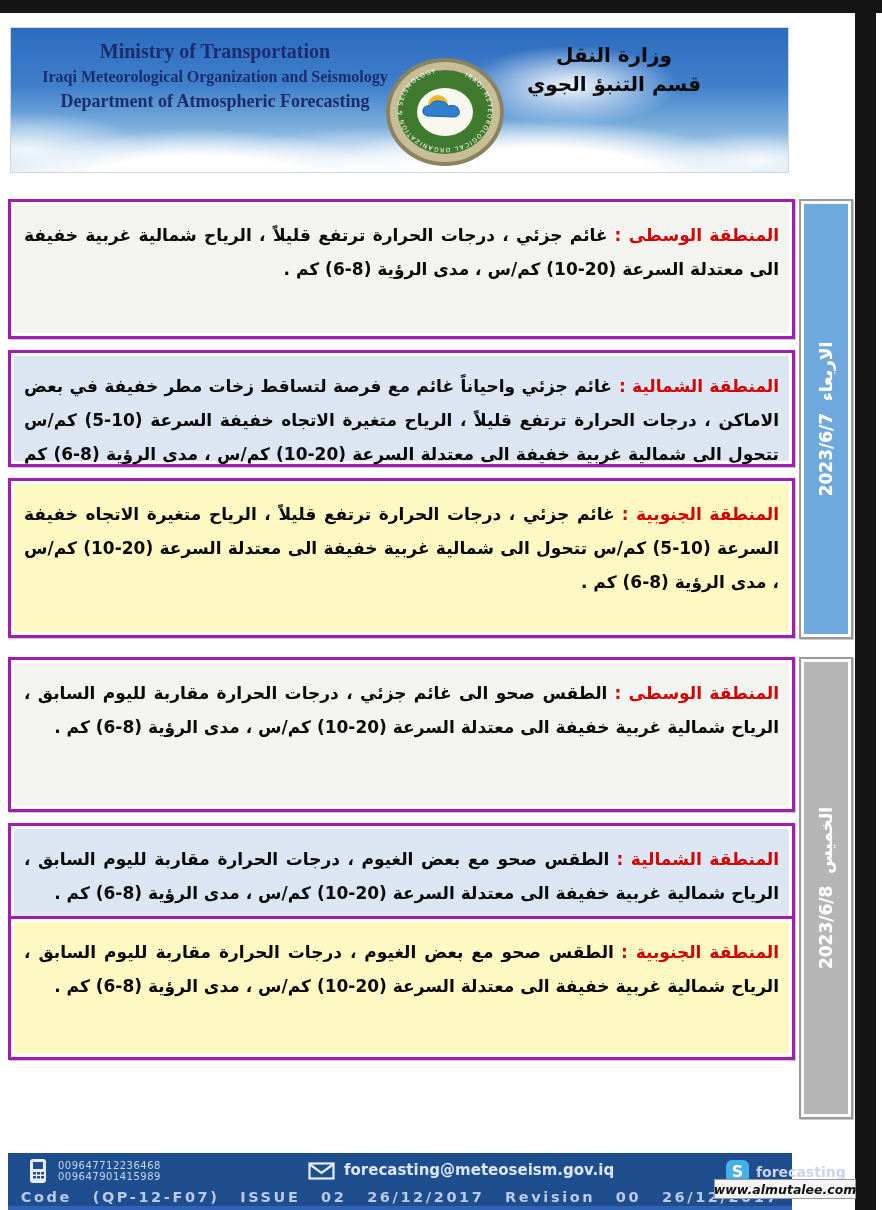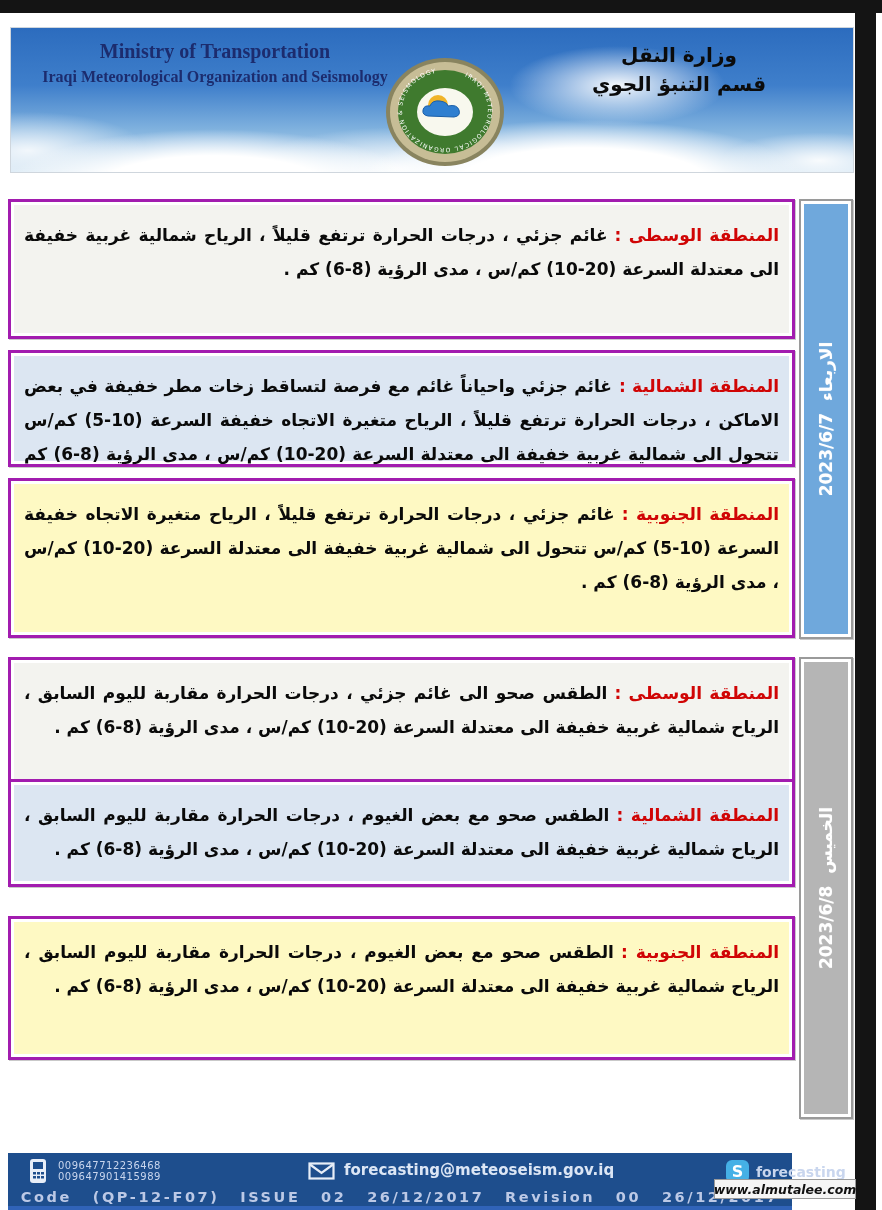--- a/index.html
+++ b/index.html
@@ -10,21 +10,21 @@
     font-family:"DejaVu Sans", sans-serif;
     overflow:hidden;
   }
 
   
   .top-bar   { position:absolute; left:0; top:0; width:882px; height:13px; background:#141414; }
   .right-bar { position:absolute; left:855px; top:0; width:21px; height:1210px; background:#141414; }
 
   
   .header {
-    position:absolute; left:10px; top:27px; width:844px; height:146px;
+    position:absolute; left:10px; top:27px; width:779px; height:146px;
     border:1px solid #cfd6dd;
     background:
       radial-gradient(ellipse 150px 55px at 72% 40%, rgba(255,255,255,.95), rgba(255,255,255,0) 72%),
       radial-gradient(ellipse 300px 85px at 68% 108%, #ffffff 42%, rgba(255,255,255,0) 75%),
       radial-gradient(ellipse 280px 80px at 24% 112%, #ffffff 42%, rgba(255,255,255,0) 75%),
       radial-gradient(ellipse 210px 60px at 46% 98%,  rgba(255,255,255,.92), rgba(255,255,255,0) 70%),
       radial-gradient(ellipse 170px 55px at 2% 85%,   rgba(255,255,255,.85), rgba(255,255,255,0) 70%),
       radial-gradient(ellipse 140px 40px at 96% 92%,  rgba(255,255,255,.9), rgba(255,255,255,0) 70%),
       linear-gradient(180deg, #2c6cbe 0%, #3f7fcb 40%, #7fb1de 70%, #cfe3f2 100%);
     padding-left: 40px;
@@ -54,21 +54,21 @@
     direction:rtl;
     text-align:justify;
   }
   .tone-gray  { background:#f3f3ef; }
   .tone-blue  { background:#dce6f2; }
   .tone-light { background:#fef9c3; }
   .b1 { top:199px; height:140px; }
   .b2 { top:350px; height:117px; }
   .b3 { top:478px; height:160px; }
   .b4 { top:657px; height:155px; }
-  .b5 { top:779px; height:108px; }
+  .b5 { top:823px; height:108px; }
   .b6 { top:916px; height:144px; }
   .region-box p { font-size:17px; font-weight:bold; line-height:34px; color:#0a0a0a; }
   .r-title { color:#d00505; margin-left:7px; }
 
   
   .day-sidebar {
     position:absolute; left:799px; width:54px;
     border:2px solid #9a9a9a;
     box-shadow: inset 0 0 0 3px #ffffff, 1px 1px 0 #c9c9c9;
     display:flex; align-items:center; justify-content:center;
@@ -119,20 +119,21 @@
 </head>
 <body>
 
 <div class="top-bar"></div>
 <div class="right-bar"></div>
 
 <div class="header">
   <div class="hdr-eng">
     <div class="e1">Ministry of Transportation</div>
     <div class="e2">Iraqi Meteorological Organization and Seismology</div>
+    <div class="e3">Department of Atmospheric Forecasting</div>
   </div>
 
   <svg class="logo" viewBox="0 0 122 112" xmlns="http://www.w3.org/2000/svg">
     <ellipse cx="61" cy="56" rx="59" ry="54" fill="#89845f"></ellipse>
     <ellipse cx="61" cy="56" rx="55" ry="50" fill="#c7bd96"></ellipse>
     <ellipse cx="61" cy="56" rx="47" ry="42" fill="#3f7a2e"></ellipse>
     <ellipse cx="61" cy="56" rx="28" ry="24" fill="#f8f8ee"></ellipse>
     <circle cx="54" cy="49" r="10" fill="#f0b429"></circle>
     <path d="M44 60 q-6 -1 -5 -6 q1 -5 7 -4 q2 -6 10 -5 q7 1 8 5 q9 -2 11 4 q2 6 -5 7 z" fill="#2f7fd0" stroke="#1b5fa8" stroke-width="1"></path>
     <defs>

